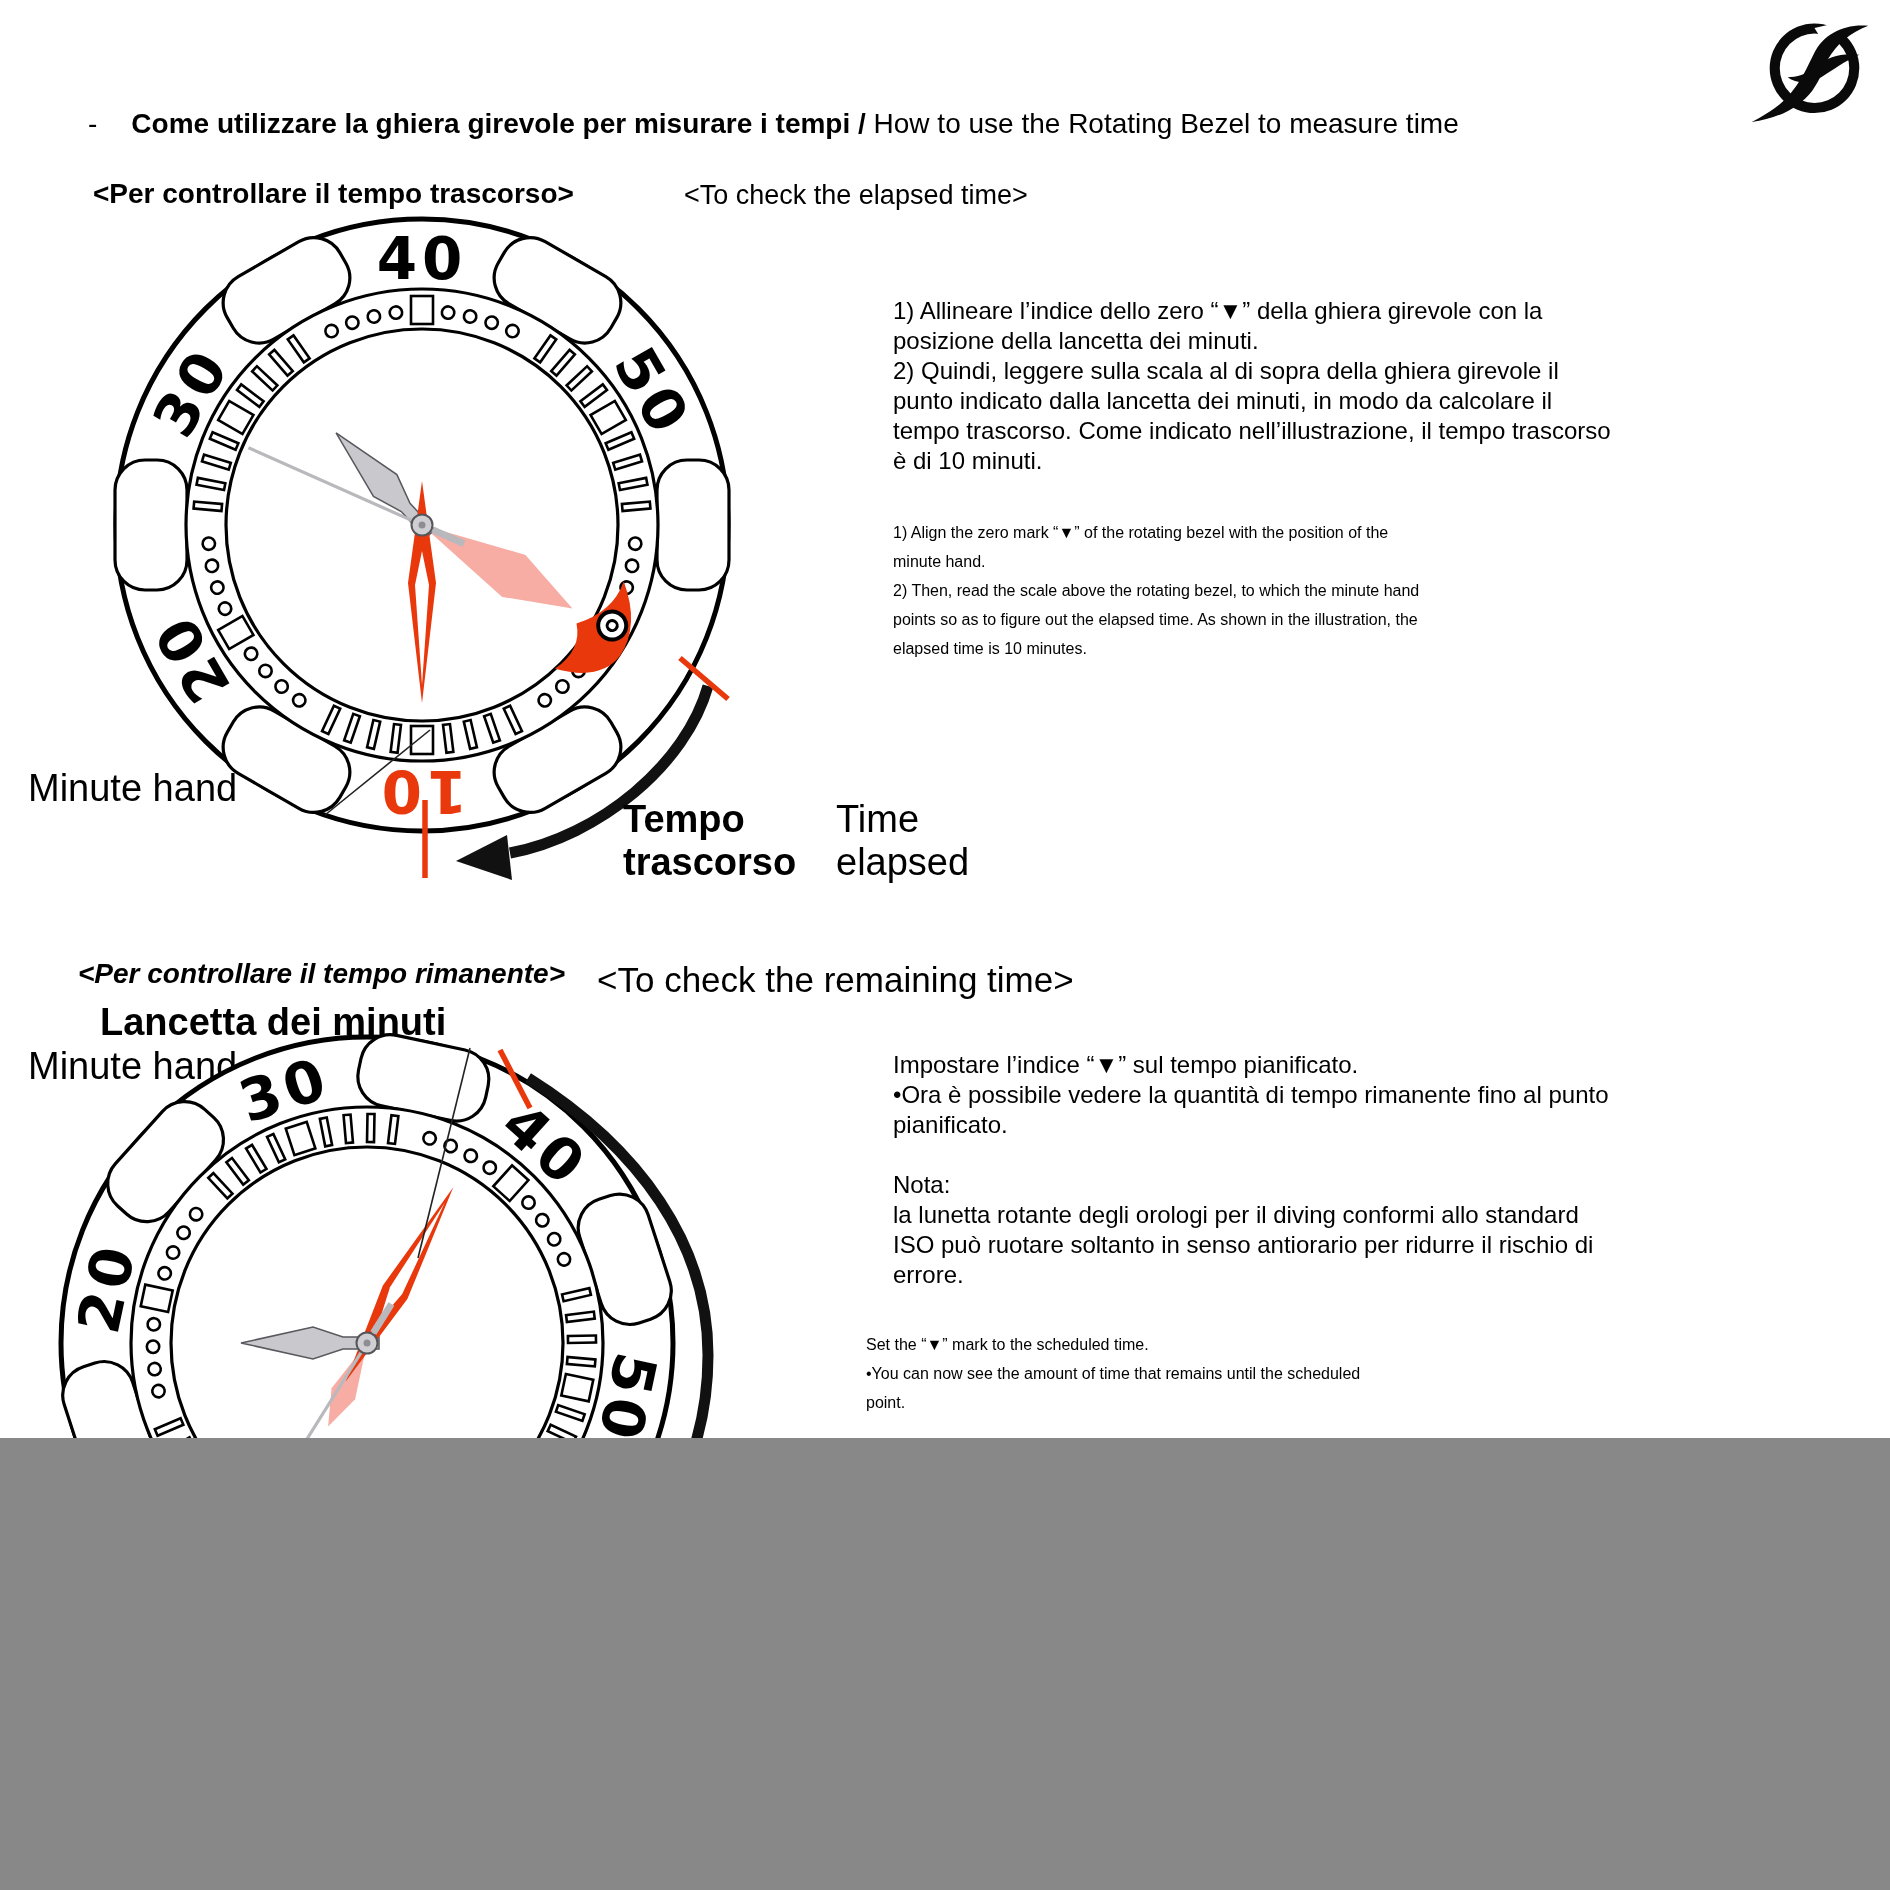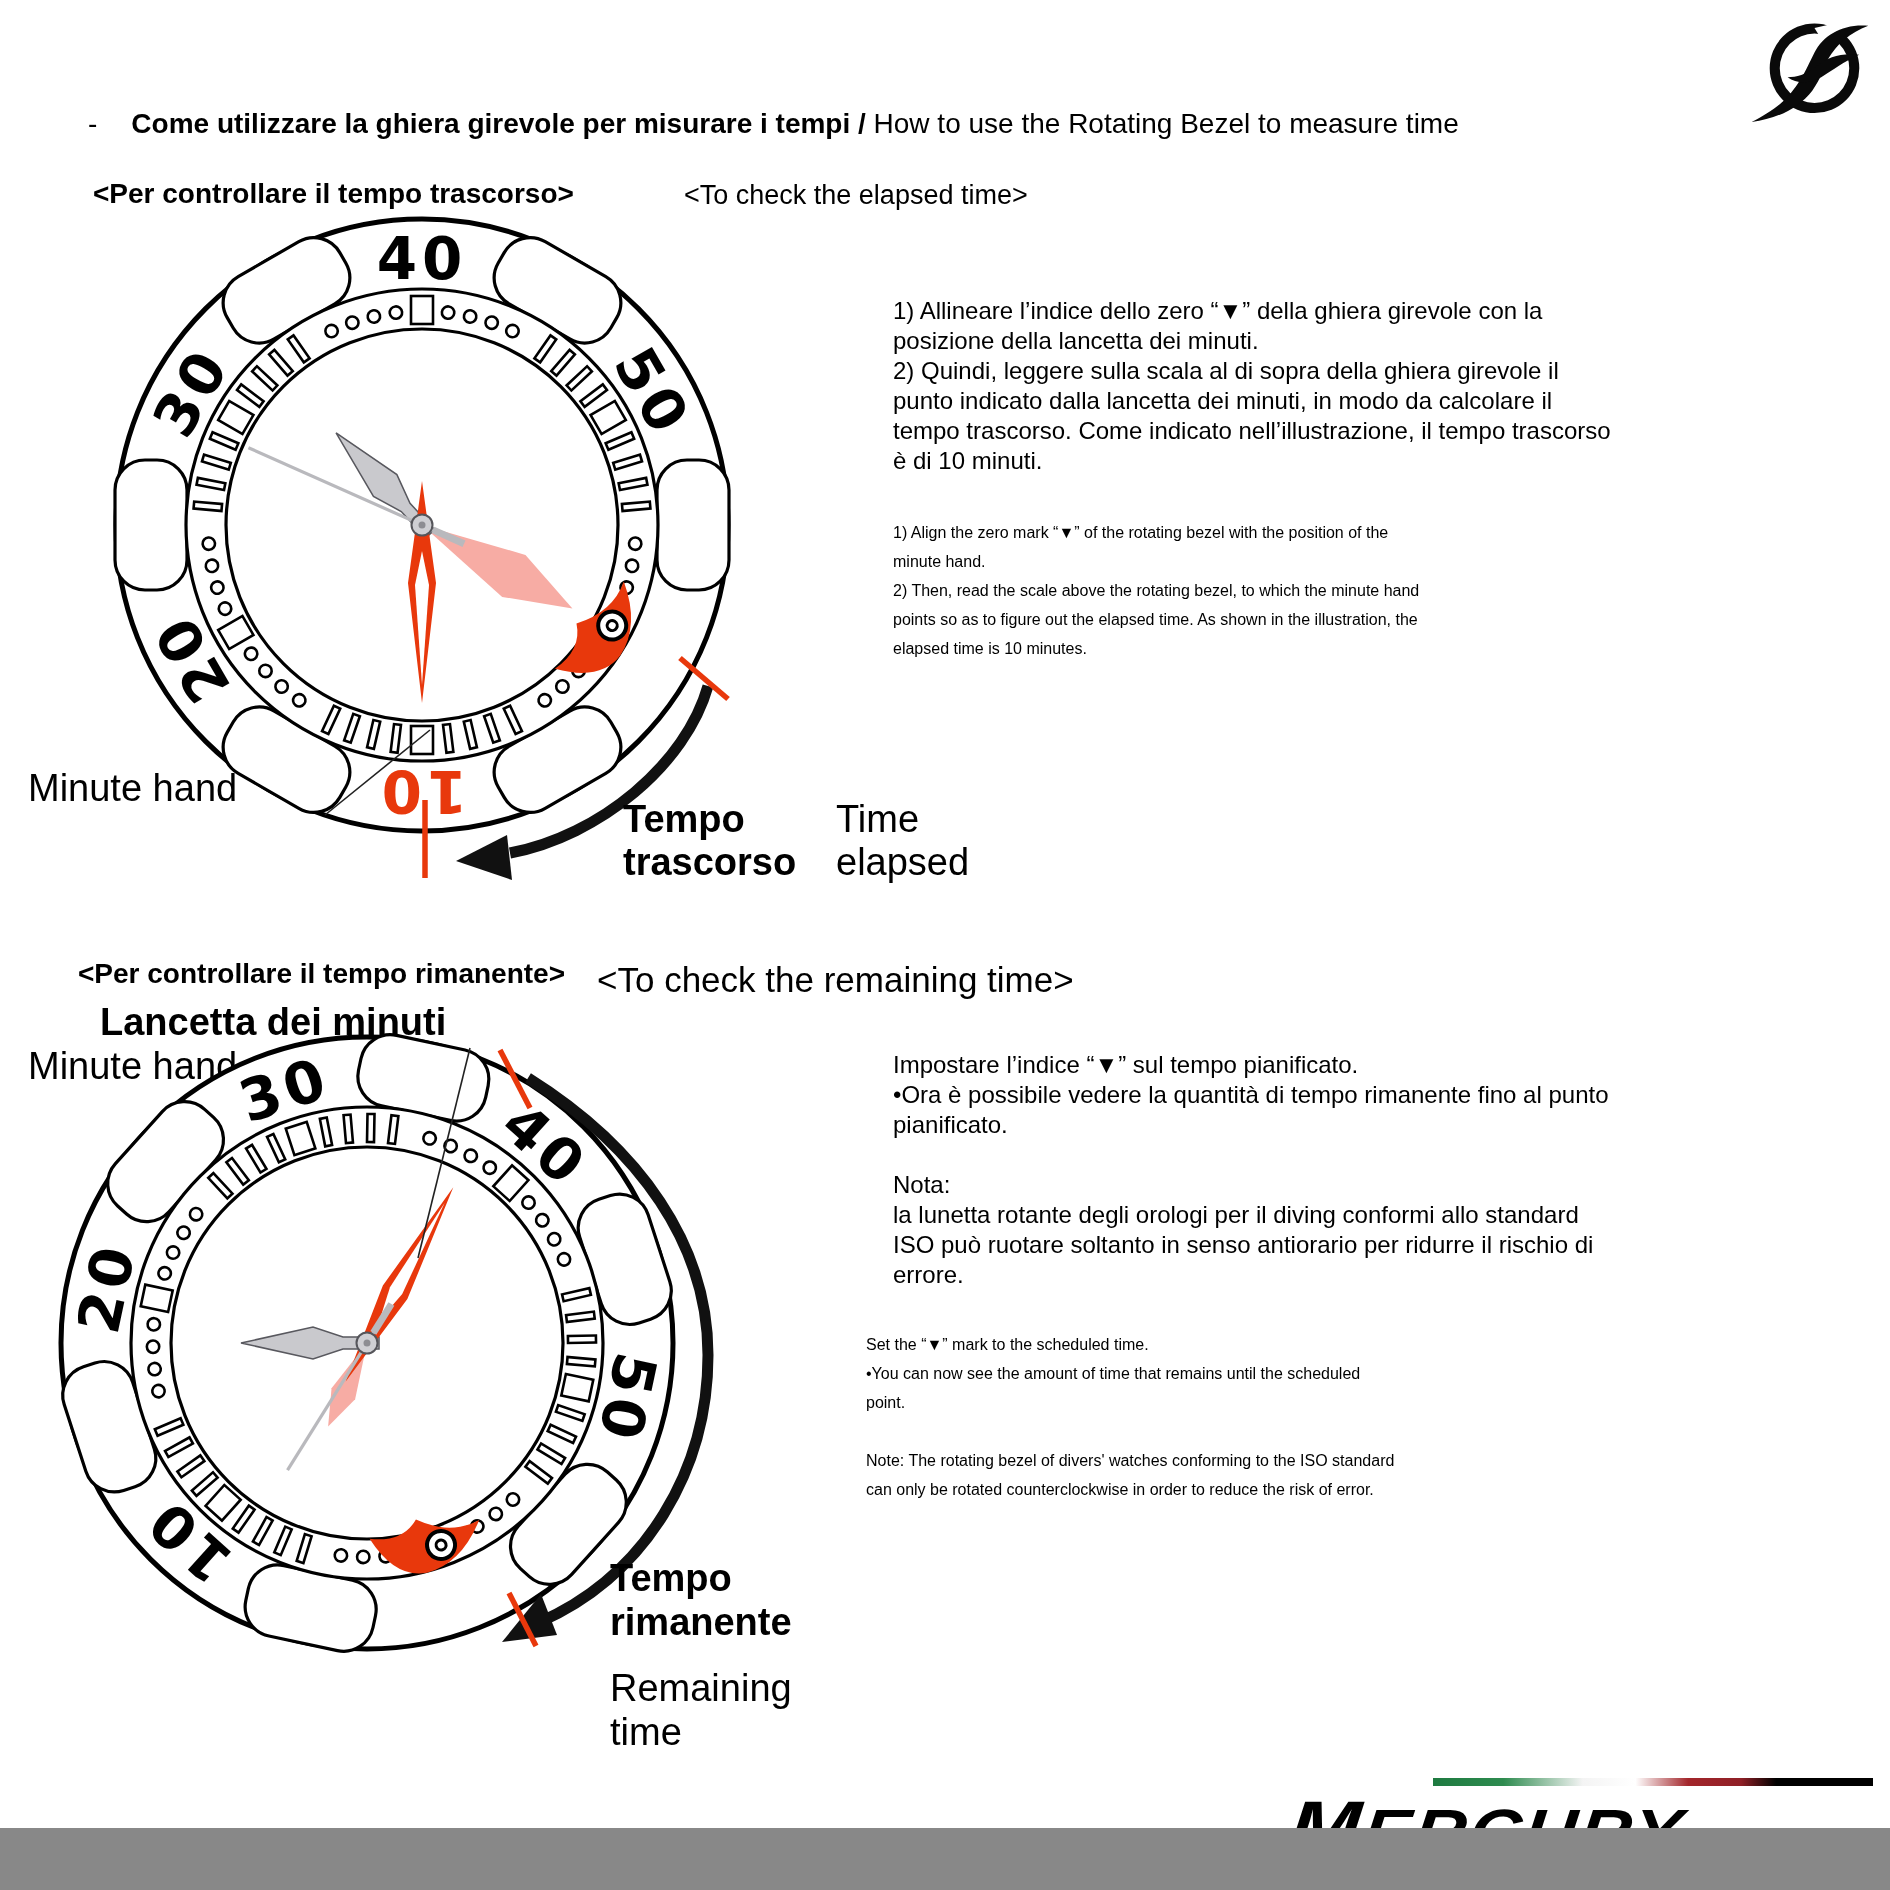--- a/index.html
+++ b/index.html
@@ -1,27 +1,27 @@
 <!DOCTYPE html>
 <html><head>
 <meta charset="utf-8">
 <style>
   html,body{margin:0;padding:0;background:#888;}
   .page{
-    position:relative;width:1890px;height:1828px;background:#ffffff;
+    position:relative;width:1890px;height:1438px;background:#ffffff;
     font-family:"Liberation Sans", sans-serif;color:#000;overflow:hidden;
   }
   .abs{position:absolute;}
   .b{font-weight:bold;}
   .pre{white-space:pre;}
   .title-row{top:108px;left:88px;font-size:28px;}
   .title-dash{margin-right:34px;}
   .hdr1{top:178px;left:93px;font-size:28px;}
   .hdr1en{top:180px;left:684px;font-size:27px;}
-  .hdr2{top:958px;left:78px;font-size:28px;}
+  .hdr2{top:958px;left:78px;font-size:28px;font-style:italic;}
   .hdr2en{top:960px;left:597px;font-size:35px;}
   .body-it{font-size:24px;line-height:30px;font-weight:normal;}
   .body-en{font-size:16px;line-height:29px;}
   .blk1it{top:296px;left:893px;}
   .blk1en{top:518px;left:893px;}
   .blk2it{top:1050px;left:893px;}
   .blk2en{top:1330px;left:866px;}
   .lbl{font-size:38px;line-height:44px;}
   .lbl-min1{top:766px;left:28px;}
   .lbl-lan1{top:810px;left:102px;}

